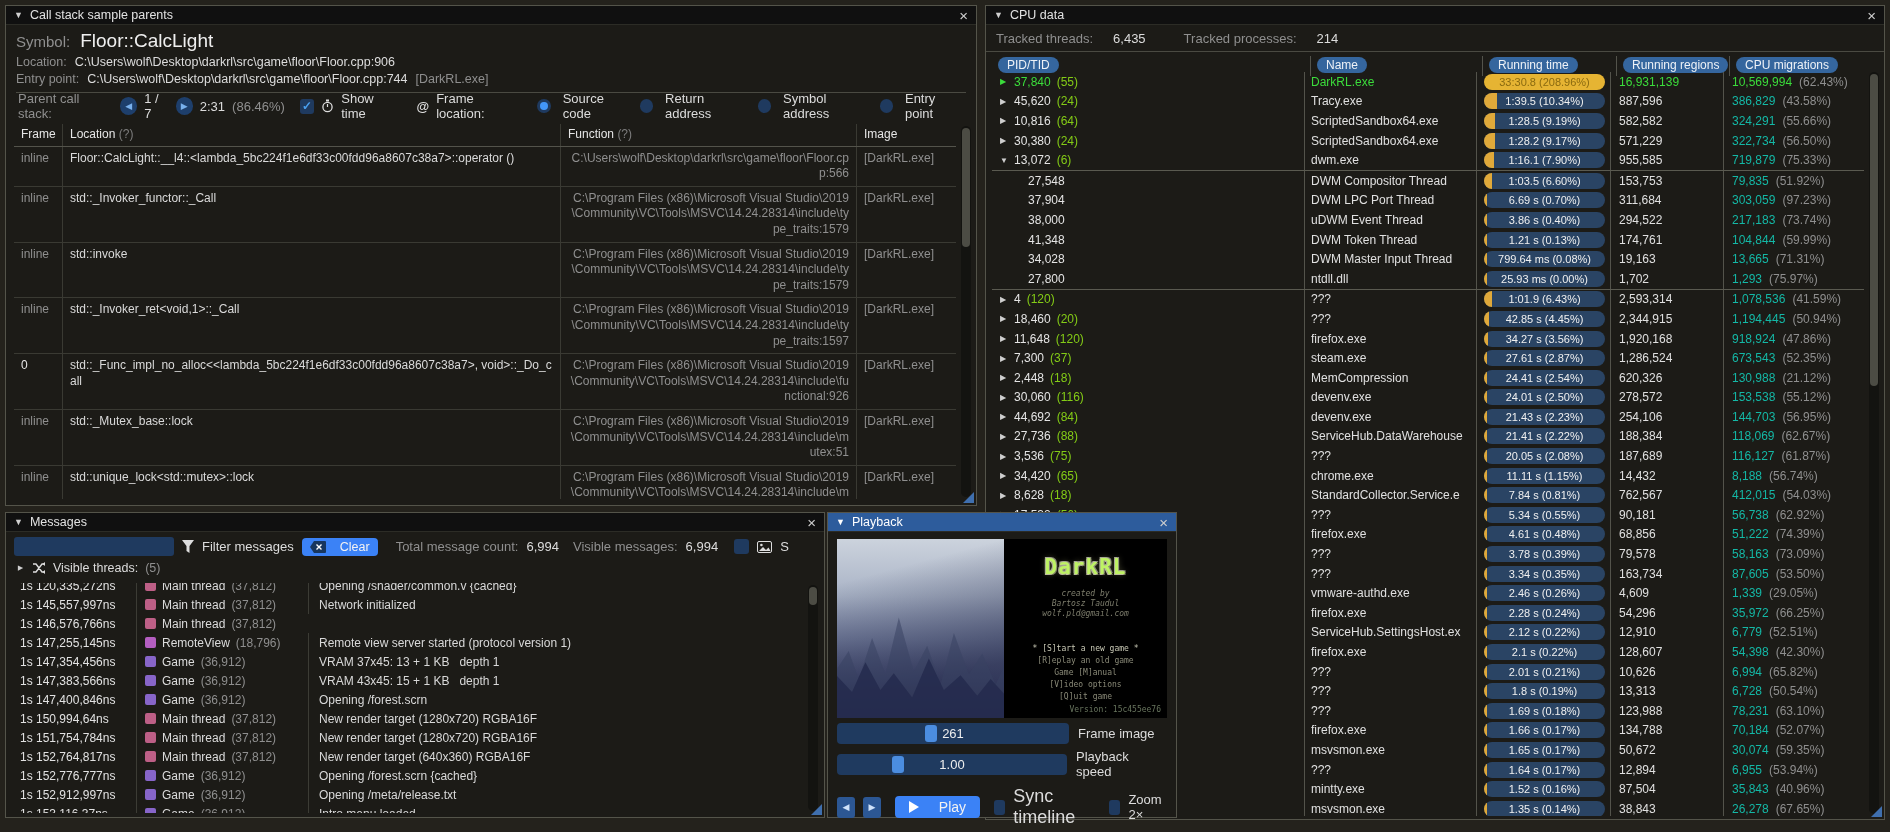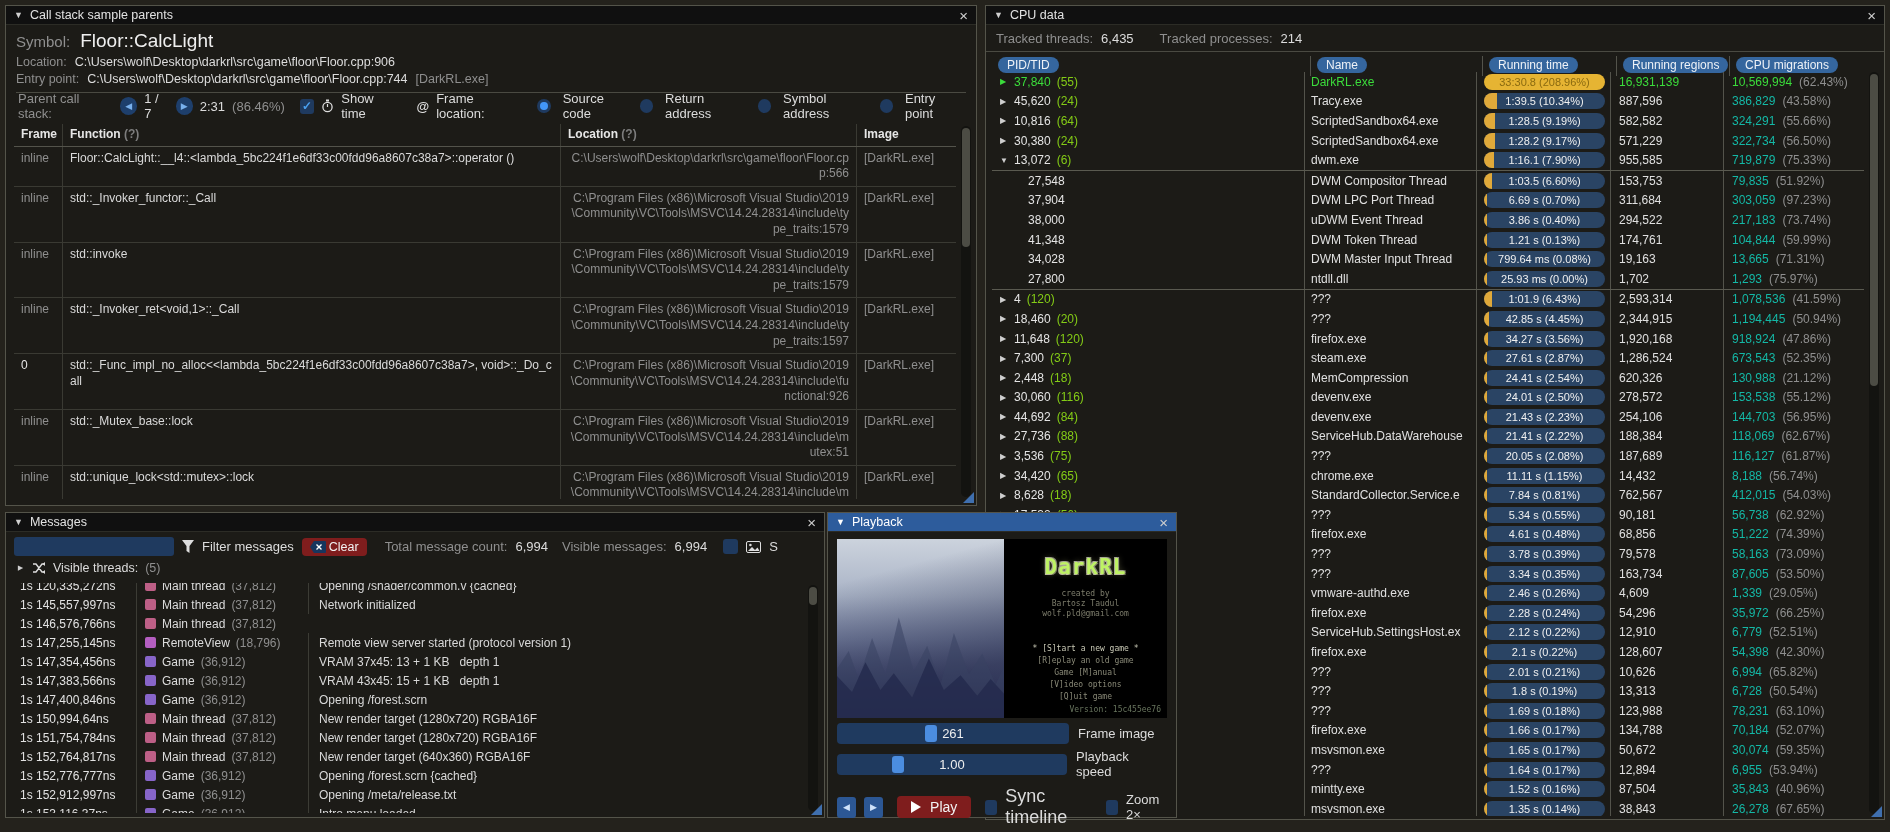--- a/index.html
+++ b/index.html
@@ -33,34 +33,34 @@
           display:flex;align-items:center;justify-content:center;font-size:9px;cursor:pointer;}
   .checkbox{width:15px;height:15px;border-radius:3px;background:#1f3a5f;display:flex;
             align-items:center;justify-content:center;color:#4aa0f0;font-size:12px;font-weight:bold;cursor:pointer;}
   .radio{width:14px;height:14px;border-radius:50%;background:#1f3a5f;cursor:pointer;}
   .radio.sel{background:#4296fa;border:3px solid #1f3a5f;width:8px;height:8px;}
   .radio-item{display:flex;align-items:center;gap:12px;margin-left:8px;}
   .cs-table{position:absolute;left:8px;right:20px;top:118px;bottom:6px;overflow:hidden;}
   .cs-row{display:grid;grid-template-columns:48px 498px 296px 1fr;border-bottom:1px solid #3a3a33;}
   .cs-row > div{padding:4px 7px;line-height:1.3;}
   .cs-row > div:nth-child(n+2){border-left:1px solid #3a3a33;}
-  .cs-header{border-bottom:1px solid #53534b;color:#e6e6e6;font-weight:bold;}
+  .cs-header{border-bottom:1px solid #53534b;color:#e6e6e6;}
   .cs-header > div{padding:3px 7px;}
   .cs-row .func{color:#dadada;word-break:break-all;}
   .cs-row .loc{color:#8f8f8f;word-break:break-all;text-align:right;}
   .cs-row .img{color:#8f8f8f;}
   .cs-row .frame{color:#e6e6e6;}
   .cs-row.inline .frame{color:#8f8f8f;}
 
   
   #win-messages{left:5px;top:512px;width:820px;height:306px;}
   .filter-row{display:flex;align-items:center;gap:8px;padding:5px 8px 3px 8px;}
   .filter-input{width:150px;height:19px;background:#1f3a5f;border:none;border-radius:3px;
                 color:#e6e6e6;padding:0 5px;font-family:"Liberation Sans",sans-serif;}
-  .btn{display:flex;align-items:center;gap:3px;background:#7f1d1d;color:#f2f2f2;
+  .btn{display:flex;align-items:center;gap:14px;background:#3b82f6;color:#f2f2f2;
        border-radius:4px;padding:2px 8px;font-size:12.5px;cursor:pointer;text-align:right;}
   .threads-row{display:flex;align-items:center;gap:7px;padding:2px 8px 3px 10px;font-size:12.5px;}
   .msg-list{position:absolute;left:8px;right:22px;top:70px;bottom:4px;overflow:hidden;}
   .msg-scroll{transform:translateY(-7px);}
   .msg-row{display:grid;grid-template-columns:122px 172px 1fr;height:19px;align-items:center;}
   .msg-row > div:nth-child(n+2){border-left:1px solid #3c3c35;height:100%;display:flex;align-items:center;}
   .msg-time{color:#e2e2e2;padding-left:6px;}
   .msg-thread{gap:6px;padding-left:8px;}
   .swatch{width:11px;height:11px;border-radius:2px;flex:none;}
   .msg-text{color:#d9d9d9;padding-left:10px;white-space:pre;overflow:hidden;}
@@ -72,38 +72,38 @@
   .art{position:relative;width:167px;overflow:hidden;
        background:linear-gradient(165deg, rgba(56,62,96,0) 20%, rgba(38,43,74,.65) 75%),
                   linear-gradient(to bottom,#ccd3dd 0%,#a9b3c6 32%,#7c87a6 56%,#474f78 80%,#191d38 100%);}
   .art::before{content:"";position:absolute;left:0;right:0;bottom:0;height:72%;background:#39416188;
        clip-path:polygon(0 100%,0 62%,7% 48%,13% 70%,21% 38%,29% 66%,37% 22%,46% 64%,54% 44%,62% 74%,70% 34%,79% 66%,87% 50%,95% 74%,100% 60%,100% 100%);}
   .art::after{content:"";position:absolute;left:0;right:0;bottom:0;height:52%;background:#23294ccc;
        clip-path:polygon(0 100%,0 55%,9% 72%,17% 40%,26% 70%,34% 52%,45% 78%,55% 36%,64% 70%,74% 54%,84% 76%,92% 58%,100% 74%,100% 100%);}
   .intro{position:relative;flex:1;font-family:"DejaVu Sans Mono",monospace;text-align:center;}
   .logo{margin-top:16px;font-size:21px;font-weight:bold;letter-spacing:1px;color:#bef264;
         text-shadow:-1px -1px 0 #a8a796,1px -1px 0 #89887a,-1px 1px 0 #bdbc9e,1px 1px 0 #7d7c60,0 0 6px #55543a;}
-  .credits{margin-top:10px;font-size:8px;line-height:10px;color:#7d7d6c;}
+  .credits{margin-top:10px;font-size:8px;line-height:10px;color:#7d7d6c;font-style:italic;}
   .menu{margin-top:24px;font-size:8px;line-height:12px;color:#8a8a78;}
   .menu div:first-child{color:#c9c9b6;}
   .version{position:absolute;right:6px;bottom:4px;font-size:8px;color:#68755e;}
   .slider-row{display:flex;align-items:center;gap:9px;margin-top:5px;font-size:13px;}
   .slider{position:relative;width:232px;height:21px;background:#1f3a5f;border-radius:4px;
           display:flex;align-items:center;justify-content:center;color:#eee;cursor:pointer;}
   .grab{position:absolute;top:2px;width:12px;height:17px;border-radius:3px;background:#4b8de0;}
   .pb-controls{display:flex;align-items:center;gap:8px;margin-top:7px;}
   .sqbtn{width:24px;height:21px;border-radius:3px;background:#2c5794;color:#cfe2fa;
          display:flex;align-items:center;justify-content:center;font-size:9px;cursor:pointer;}
   .play-tri{width:0;height:0;border-top:6px solid transparent;border-bottom:6px solid transparent;
             border-left:10px solid #fff;margin-right:6px;}
   .pb-status{display:flex;gap:9px;align-items:baseline;margin-top:8px;font-size:13px;}
 
   
   #win-cpu{left:985px;top:5px;width:900px;height:815px;}
-  .cpu-stats{display:flex;gap:8px;align-items:baseline;padding:6px 10px 5px 10px;font-size:13px;
+  .cpu-stats{display:flex;gap:20px;align-items:baseline;padding:6px 10px 5px 10px;font-size:13px;
              border-bottom:1px solid #4a4a42;}
   .cpu-head{display:grid;grid-template-columns:318px 172px 134px 113px 1fr;margin:4px 6px 0 6px;}
   .cpu-head > div{padding:1px 0 3px 6px;}
   .cpu-head > div:nth-child(n+2){border-left:1px solid #53534b;}
   .hpill{display:inline-block;background:#35669e;border-radius:8px;padding:1px 9px;font-size:12px;color:#eef2f7;cursor:pointer;}
   .cpu-rows{position:absolute;left:6px;right:20px;top:66px;bottom:3px;overflow:hidden;}
   .cpu-row{display:grid;grid-template-columns:312px 172px 134px 113px 1fr;height:19.6px;align-items:center;}
   .cpu-row > div{height:100%;display:flex;align-items:center;overflow:hidden;}
   .cpu-row > div:nth-child(n+2){border-left:1px solid #53534b;}
   .cpu-row.sep{border-bottom:1px solid #5a5a50;}
@@ -185,22 +185,22 @@
             <span class="radio-item">
       <span class="radio"></span>
       <span>Entry point</span>
     </span>
           </span>
       </div>
     </div>
     <div class="cs-table">
       <div class="cs-row cs-header">
         <div>Frame</div>
+        <div><span>Location</span> <span class="dim2">(?)</span></div>
         <div><span>Function</span> <span class="dim2">(?)</span></div>
-        <div><span>Location</span> <span class="dim2">(?)</span></div>
         <div>Image</div>
       </div>
       <div id="cs-rows">
           <div class="cs-row inline">
       <div class="frame">inline</div>
       <div class="func">Floor::CalcLight::__l4::&lt;lambda_5bc224f1e6df33c00fdd96a8607c38a7&gt;::operator ()</div>
       <div class="loc">C:\Users\wolf\Desktop\darkrl\src\game\floor\Floor.cpp:566</div>
       <div class="img">[DarkRL.exe]</div>
     </div>
           <div class="cs-row inline">

